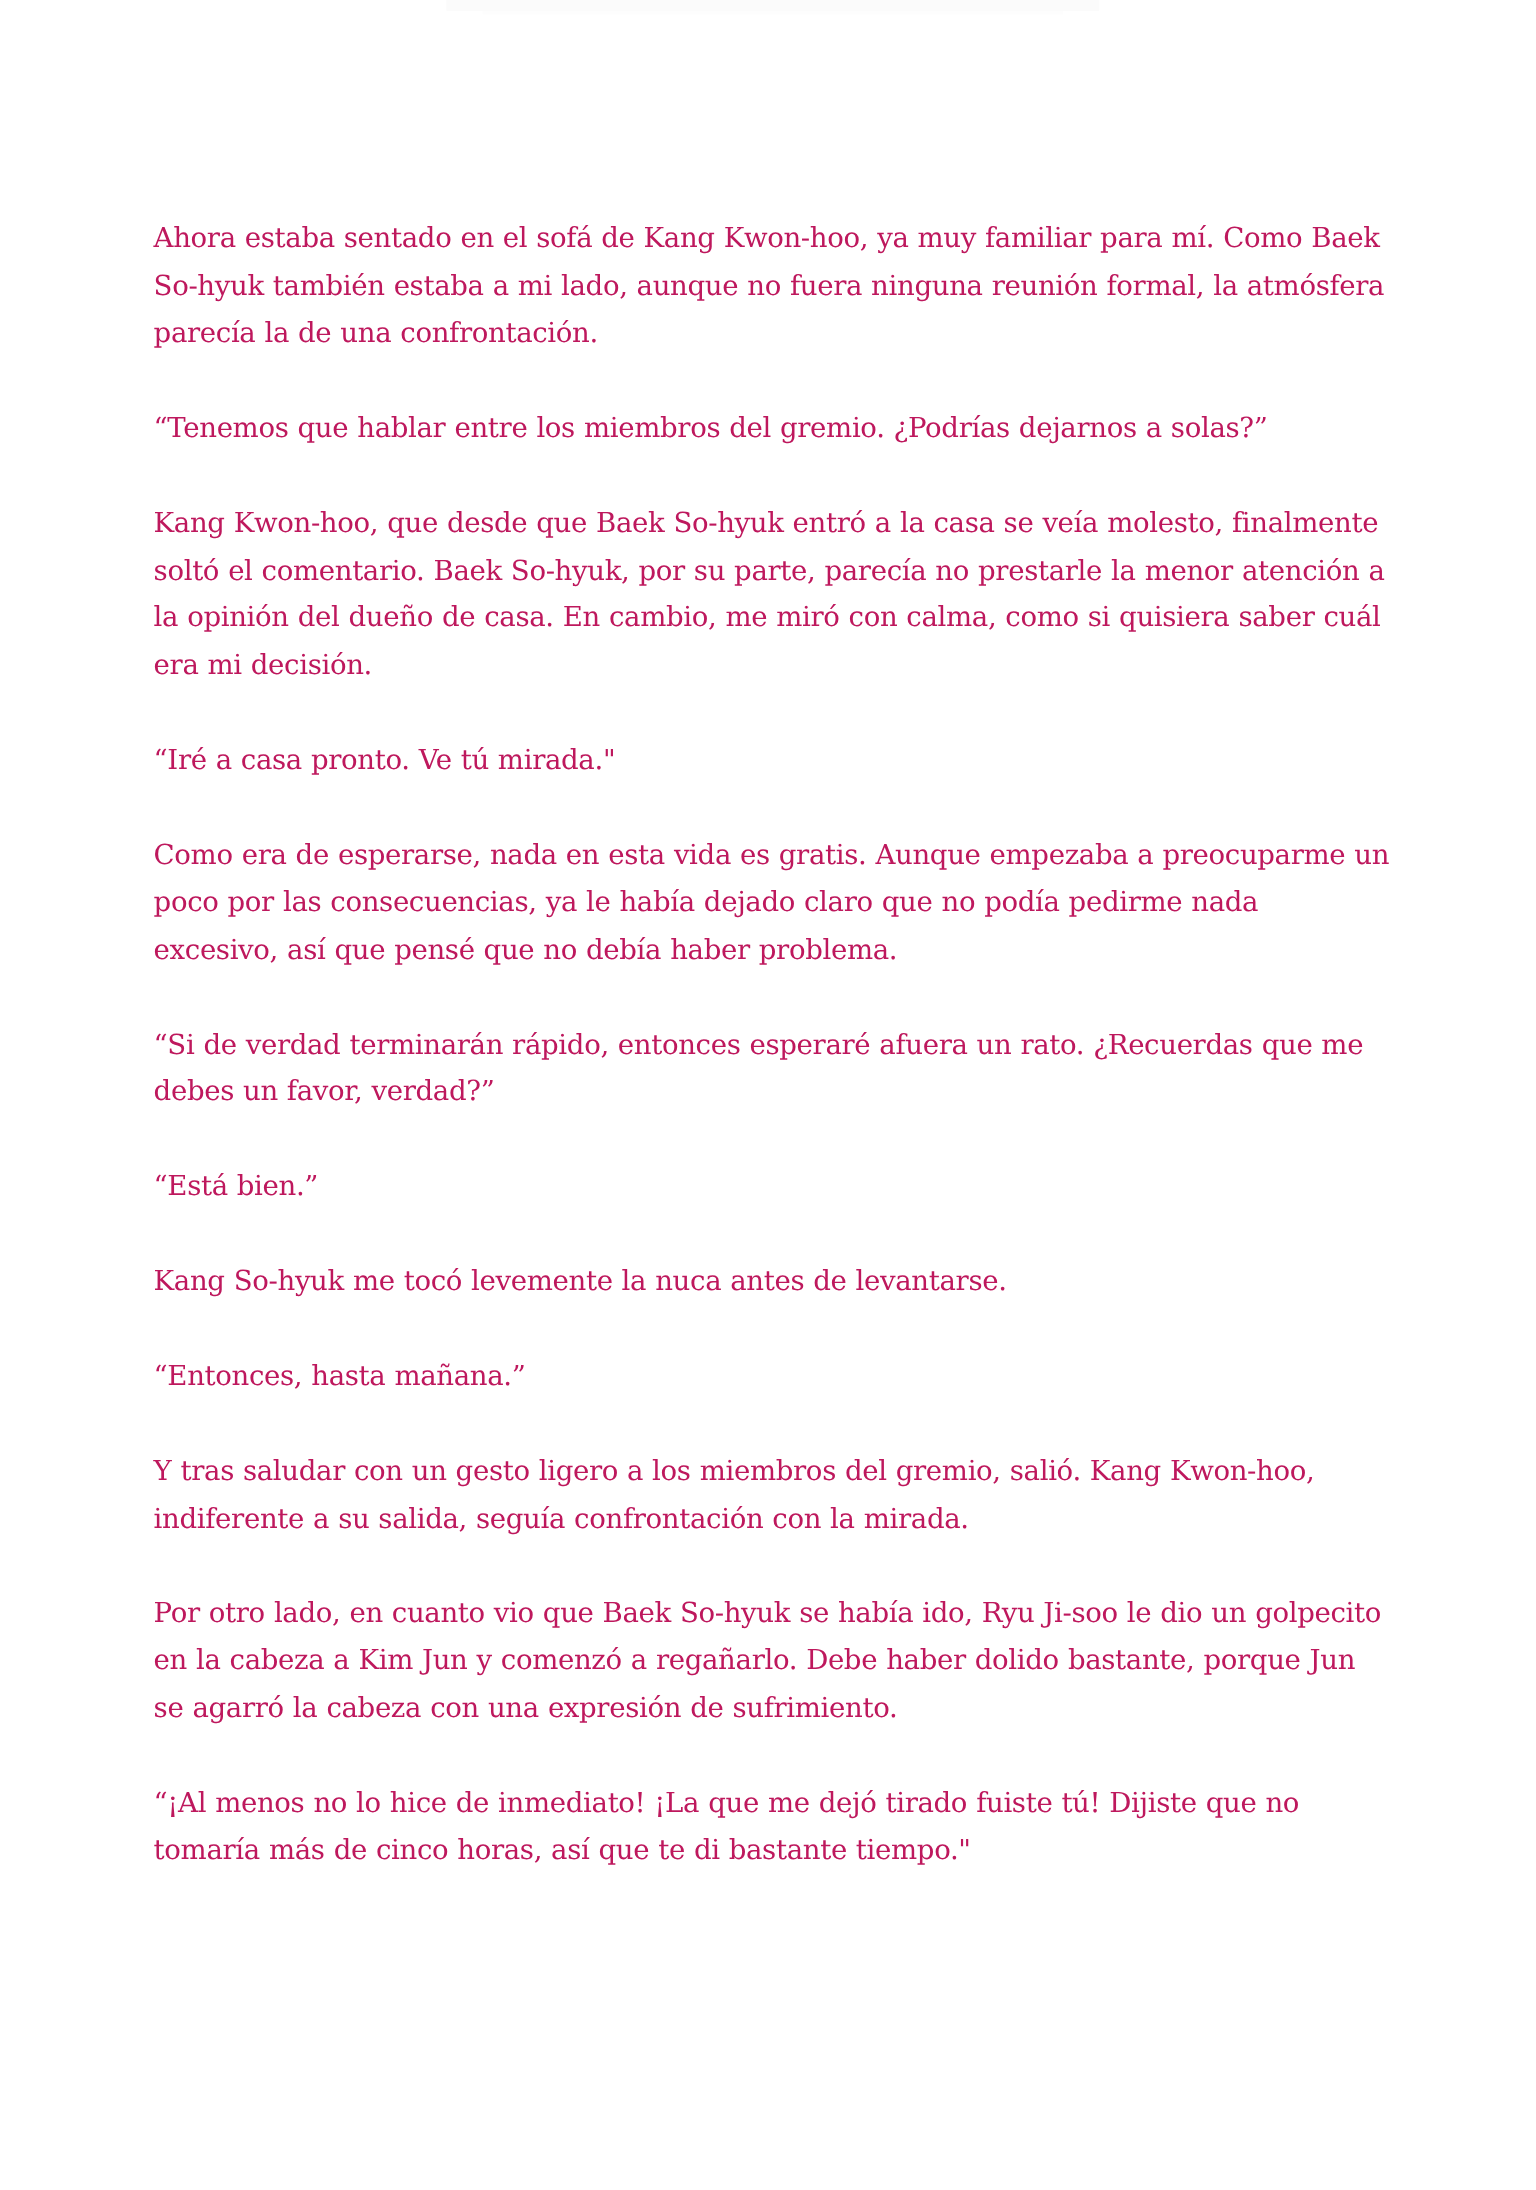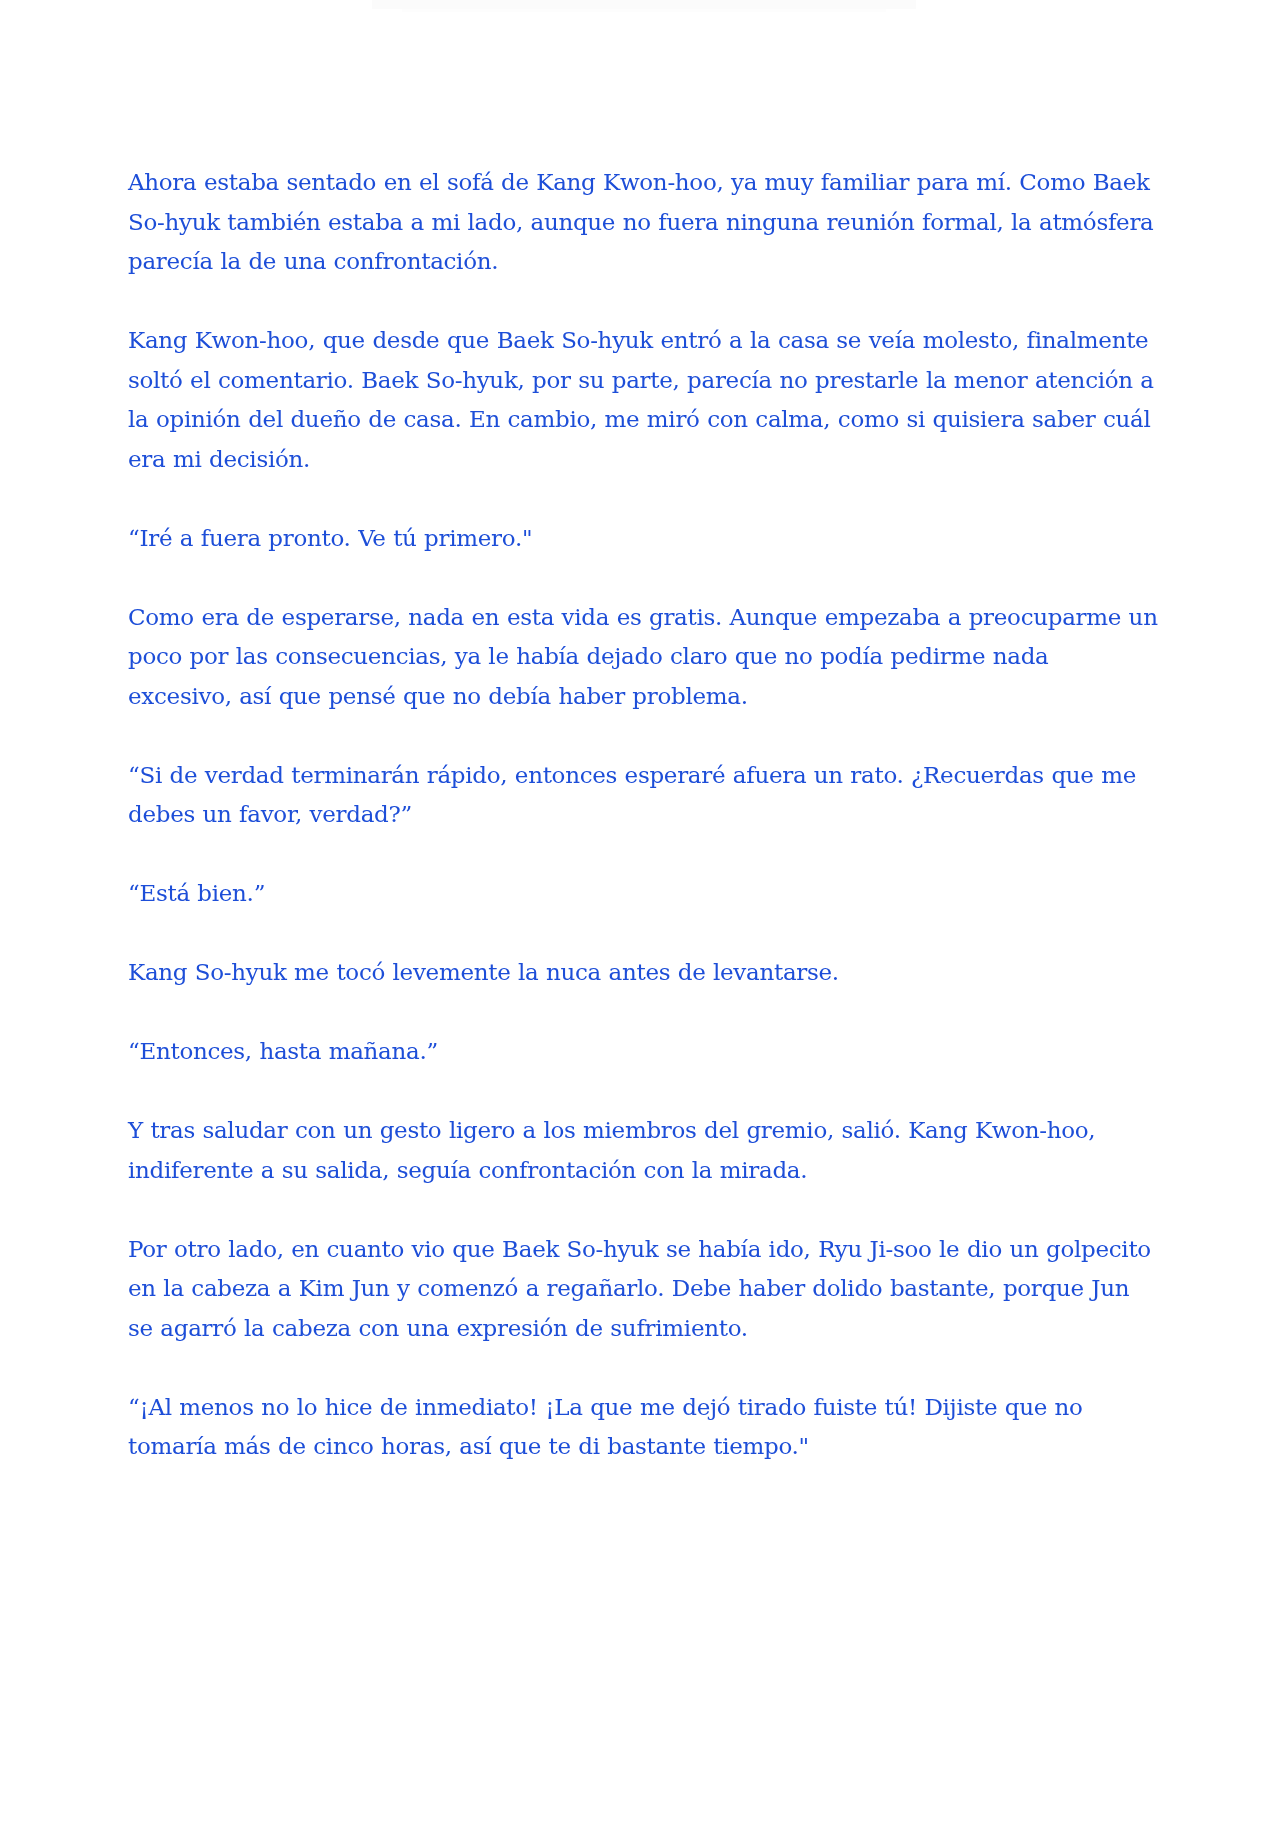--- a/index.html
+++ b/index.html
@@ -25,44 +25,45 @@
       position: absolute;
       left: 402px;
       top: 9px;
       width: 484px;
       height: 3px;
       background: #fdfdfd;
     }
     .page {
       position: absolute;
       left: 128px;
-      top: 163px;
+      top: 180px;
       width: 1030px;
       font-family: "DejaVu Serif", "Liberation Serif", serif;
       font-size: 23px;
       line-height: 39.5px;
-      color: #1d4ed8;
+      color: #be185d;
       letter-spacing: -0.3px;
       word-spacing: 0.5px;
     }
     .page p {
       margin: 0 0 39.5px 0;
       padding: 0;
     }
   </style>
 </head>
 <body>
 
 <div class="top-shadow"></div>
 <div class="top-shadow-inner"></div>
 
 <main class="page">
   <p>Ahora estaba sentado en el sofá de Kang Kwon-hoo, ya muy familiar para mí. Como Baek So-hyuk también estaba a mi lado, aunque no fuera ninguna reunión formal, la atmósfera parecía la de una confrontación.</p>
+  <p>“Tenemos que hablar entre los miembros del gremio. ¿Podrías dejarnos a solas?”</p>
   <p>Kang Kwon-hoo, que desde que Baek So-hyuk entró a la casa se veía molesto, finalmente soltó el comentario. Baek So-hyuk, por su parte, parecía no prestarle la menor atención a la opinión del dueño de casa. En cambio, me miró con calma, como si quisiera saber cuál era mi decisión.</p>
-  <p>“Iré a fuera pronto. Ve tú primero."</p>
+  <p>“Iré a casa pronto. Ve tú mirada."</p>
   <p>Como era de esperarse, nada en esta vida es gratis. Aunque empezaba a preocuparme un poco por las consecuencias, ya le había dejado claro que no podía pedirme nada excesivo, así que pensé que no debía haber problema.</p>
   <p>“Si de verdad terminarán rápido, entonces esperaré afuera un rato. ¿Recuerdas que me debes un favor, verdad?”</p>
   <p>“Está bien.”</p>
   <p>Kang So-hyuk me tocó levemente la nuca antes de levantarse.</p>
   <p>“Entonces, hasta mañana.”</p>
   <p>Y tras saludar con un gesto ligero a los miembros del gremio, salió. Kang Kwon-hoo, indiferente a su salida, seguía confrontación con la mirada.</p>
   <p>Por otro lado, en cuanto vio que Baek So-hyuk se había ido, Ryu Ji-soo le dio un golpecito en la cabeza a Kim Jun y comenzó a regañarlo. Debe haber dolido bastante, porque Jun se agarró la cabeza con una expresión de sufrimiento.</p>
   <p>“¡Al menos no lo hice de inmediato! ¡La que me dejó tirado fuiste tú! Dijiste que no tomaría más de cinco horas, así que te di bastante tiempo."</p>
 </main>
 

